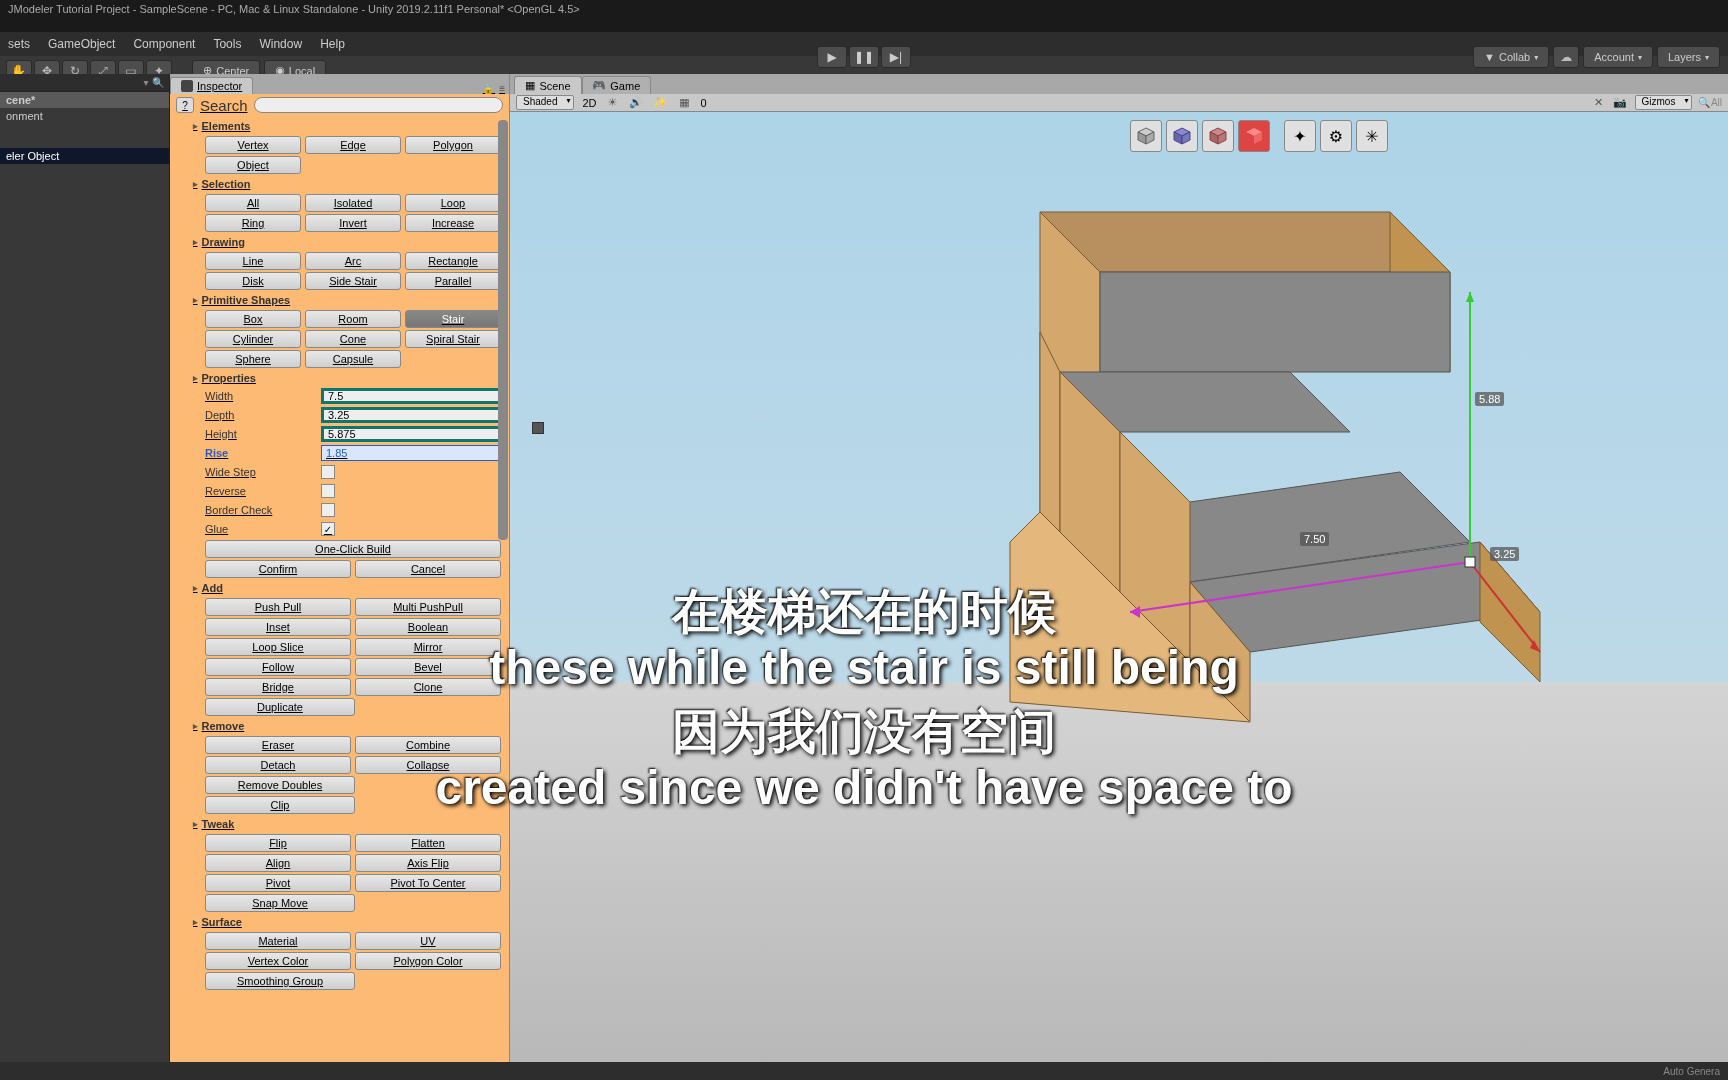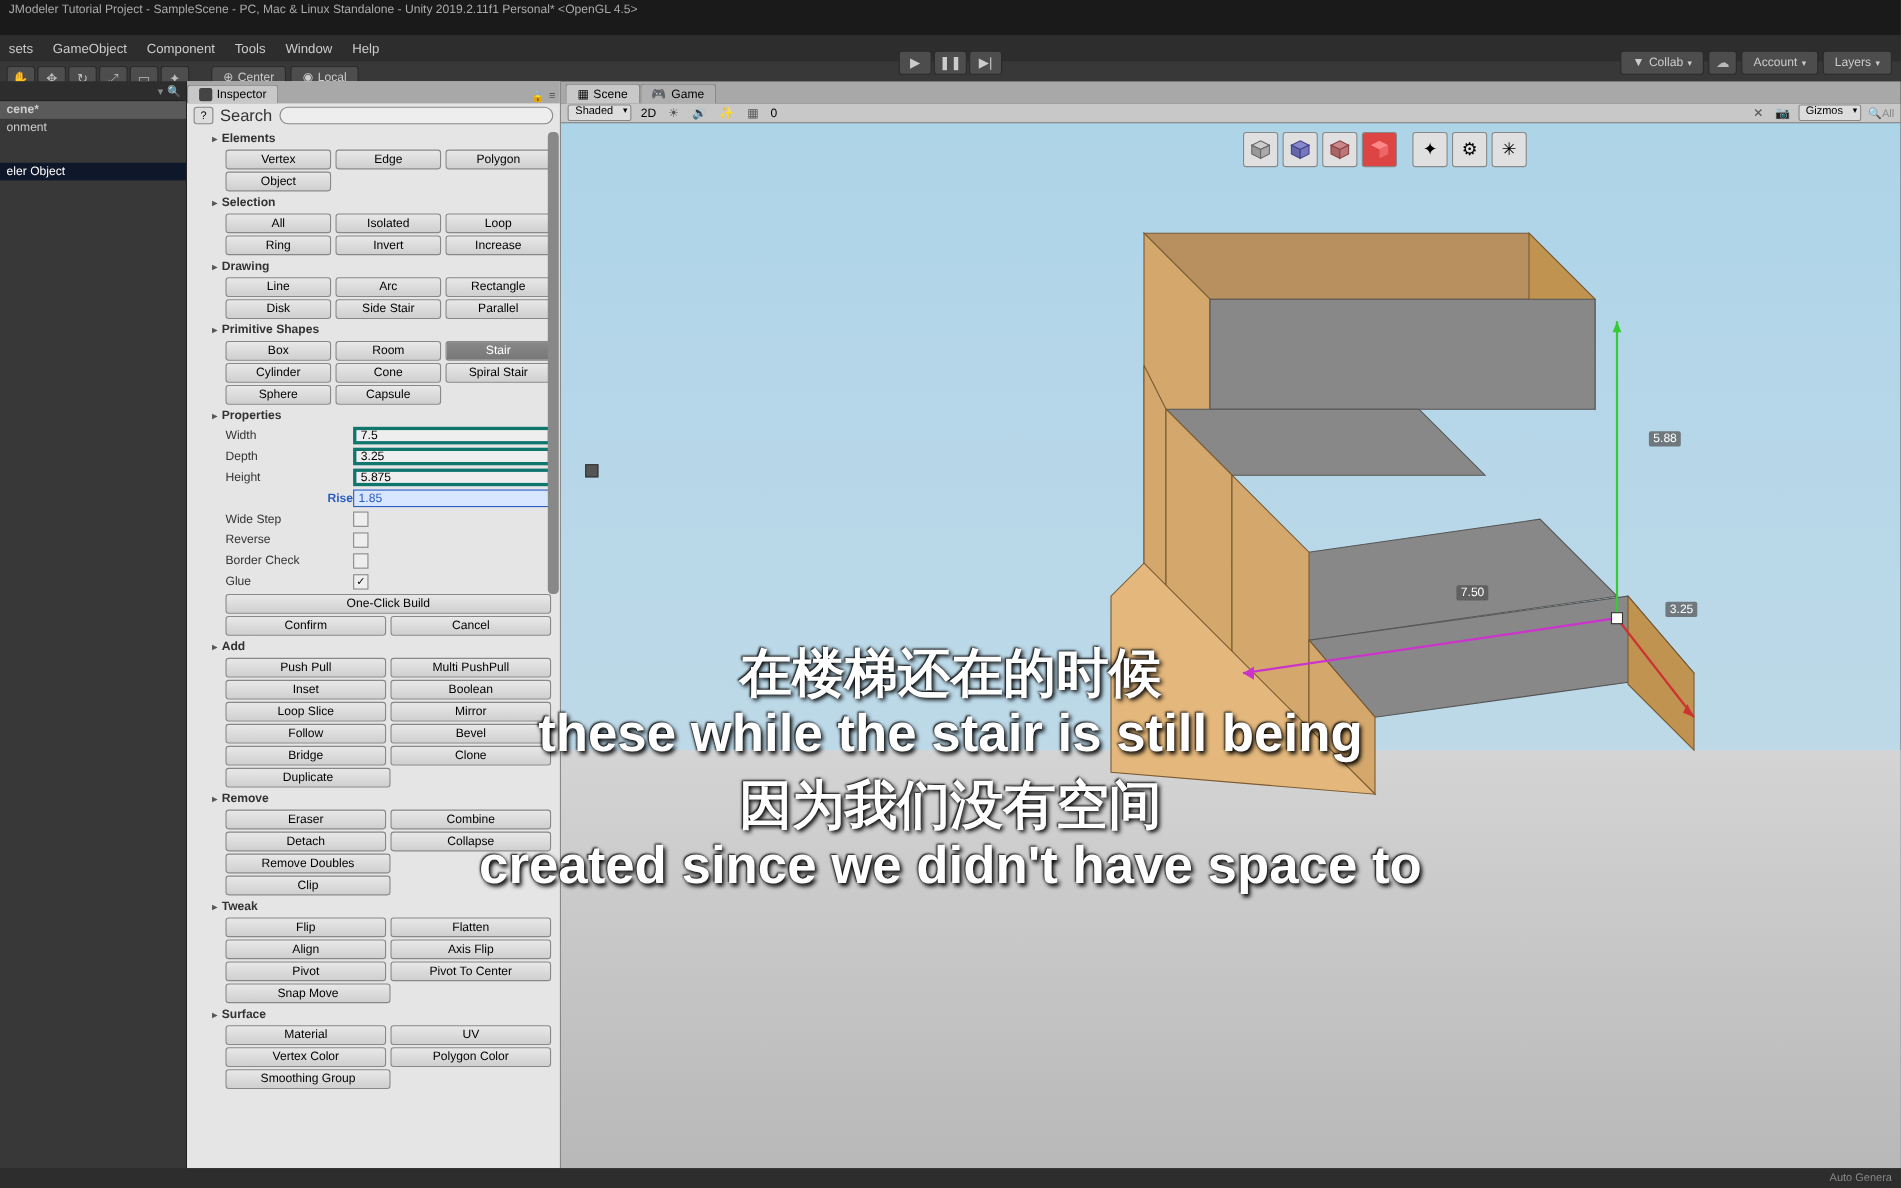--- a/index.html
+++ b/index.html
@@ -16,60 +16,60 @@
 
 .main-area { position: absolute; top: 74px; left: 0; right: 0; bottom: 18px; display: flex; }
 
 .hierarchy { width: 170px; background: #383838; border-right: 1px solid #222; color: #ccc; font-size: 11px; }
 .hierarchy-header { height: 18px; background: #2d2d2d; border-bottom: 1px solid #222; display: flex; justify-content: flex-end; align-items: center; padding: 0 4px; gap: 4px; }
 .hierarchy-header span { font-size: 10px; color: #888; }
 .hierarchy-item { padding: 2px 6px; cursor: pointer; }
 .hierarchy-item.scene { background: #5a5a5a; font-weight: bold; }
 .hierarchy-item.sel { background: #0f172a; color: #fff; margin-top: 24px; }
 
-.inspector { width: 340px; background: #e5e5e5; border-right: 1px solid #888; display: flex; flex-direction: column; overflow: hidden; }
+.inspector { width: 340px; background: #fdba74; border-right: 1px solid #888; display: flex; flex-direction: column; overflow: hidden; text-decoration: underline; }
 .tab-row { height: 20px; background: #a8a8a8; display: flex; align-items: flex-end; }
 .tab { background: #c8c8c8; border: 1px solid #888; border-bottom: none; border-radius: 3px 3px 0 0; padding: 2px 10px; font-size: 11px; display: flex; align-items: center; gap: 4px; }
 .tab-icon { width: 12px; height: 12px; background: #444; border-radius: 2px; }
 .tab-header-right { margin-left: auto; display: flex; gap: 4px; padding-right: 4px; font-size: 10px; color: #555; }
 .search-row { height: 22px; display: flex; align-items: center; padding: 2px 6px; gap: 6px; }
 .help-btn { width: 18px; height: 16px; background: #ddd; border: 1px solid #888; border-radius: 3px; font-size: 10px; display: flex; align-items: center; justify-content: center; cursor: pointer; }
 .search-label { font-size: 15px; color: #333; }
 .search-input { flex: 1; height: 16px; background: #eee; border: 1px solid #888; border-radius: 8px; padding: 0 6px; font-size: 10px; }
 
 .panel-scroll { flex: 1; overflow-y: auto; padding: 2px 8px 2px 21px; }
 .section-header { font-size: 11px; font-weight: bold; color: #333; padding: 2px 2px; display: flex; align-items: center; gap: 4px; }
 .section-header::before { content: '▸'; font-size: 9px; color: #555; }
 .btn-row { display: flex; gap: 4px; margin: 2px 0 2px 14px; }
 .u-btn { flex: 1; height: 18px; background: linear-gradient(#e8e8e8, #cfcfcf); border: 1px solid #888; border-radius: 3px; font-size: 11px; display: flex; align-items: center; justify-content: center; cursor: pointer; text-align: center; }
 .u-btn.active { background: linear-gradient(#888, #777); color: #fff; }
 
 .prop-row { display: flex; align-items: center; margin: 1px 0 1px 14px; height: 18px; }
 .prop-label { width: 116px; font-size: 11px; color: #333; }
-.prop-label.hl { color: #2a5cc4; font-weight: bold; text-align: right; }
+.prop-label.hl { color: #2a5cc4; font-weight: bold; }
 .prop-input { flex: 1; height: 16px; background: #eee; border: 3px solid #0f766e; font-size: 11px; padding: 0 4px; }
 .prop-input.hl { border: 1px solid #2a5cc4; background: #d8e6ff; color: #2a5cc4; }
 .prop-check { width: 14px; height: 14px; border: 1px solid #888; background: #eee; display: flex; align-items: center; justify-content: center; font-size: 10px; }
 
 .scene-area { flex: 1; background: #383838; display: flex; flex-direction: column; position: relative; }
 .scene-tabs { height: 20px; background: #a8a8a8; display: flex; align-items: flex-end; padding-left: 4px; }
 .scene-ctrl-bar { height: 18px; background: #c8c8c8; border-bottom: 1px solid #888; display: flex; align-items: center; padding: 0 6px; font-size: 11px; gap: 8px; }
 .scene-ctrl-bar .dropdown { background: #ddd; border: 1px solid #888; padding: 0 16px 0 6px; height: 15px; font-size: 10px; border-radius: 2px; position: relative; }
 .scene-ctrl-bar .dropdown::after { content: '▾'; position: absolute; right: 3px; font-size: 8px; }
 .scene-ctrl-right { margin-left: auto; display: flex; gap: 6px; align-items: center; }
 .mini-icon { width: 16px; height: 14px; color: #555; font-size: 11px; display: flex; align-items: center; justify-content: center; }
 
 .viewport { flex: 1; background: linear-gradient(#aed4e8, #c8dde8); position: relative; overflow: hidden; }
 .viewport-floor { position: absolute; left: 0; right: 0; bottom: 0; height: 40%; background: linear-gradient(#d4d4d4, #b8b8b8); }
 
 .scene-toolbar { position: absolute; top: 8px; right: 340px; display: flex; gap: 4px; }
 .scene-tool { width: 32px; height: 32px; background: #e0e0e0; border: 1px solid #888; border-radius: 3px; display: flex; align-items: center; justify-content: center; cursor: pointer; }
 .scene-tool.red { background: #d44; }
 
-.dim-label { position: absolute; background: rgba(80,80,80,0.7); color: #fff; font-size: 11px; padding: 1px 4px; border-radius: 2px; margin-left: 24px; }
+.dim-label { position: absolute; background: rgba(80,80,80,0.7); color: #fff; font-size: 11px; padding: 1px 4px; border-radius: 2px; }
 
 .subtitle { position: absolute; left: 50%; transform: translateX(-50%); color: #fff; font-size: 48px; font-weight: bold; text-shadow: 2px 2px 4px #000, -1px -1px 2px #000; white-space: nowrap; font-family: "Microsoft YaHei", sans-serif; }
 
 .statusbar { position: absolute; bottom: 0; left: 0; right: 0; height: 18px; background: #2d2d2d; color: #888; font-size: 10px; display: flex; align-items: center; justify-content: flex-end; padding: 0 8px; }
 
 .play-controls { position: absolute; left: 50%; top: 46px; transform: translateX(-50%); display: flex; gap: 2px; }
 .play-btn { width: 30px; height: 22px; background: #4d4d4d; border: 1px solid #2a2a2a; border-radius: 3px; color: #ccc; display: flex; align-items: center; justify-content: center; font-size: 12px; cursor: pointer; }
 
 .right-tools { position: absolute; right: 8px; top: 46px; display: flex; gap: 4px; }
 

